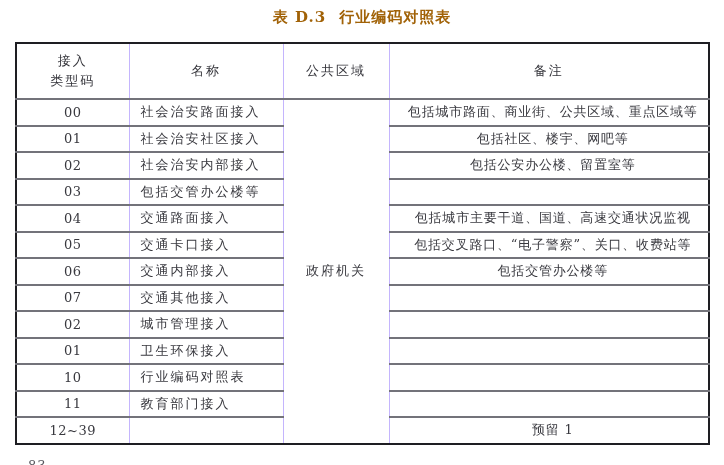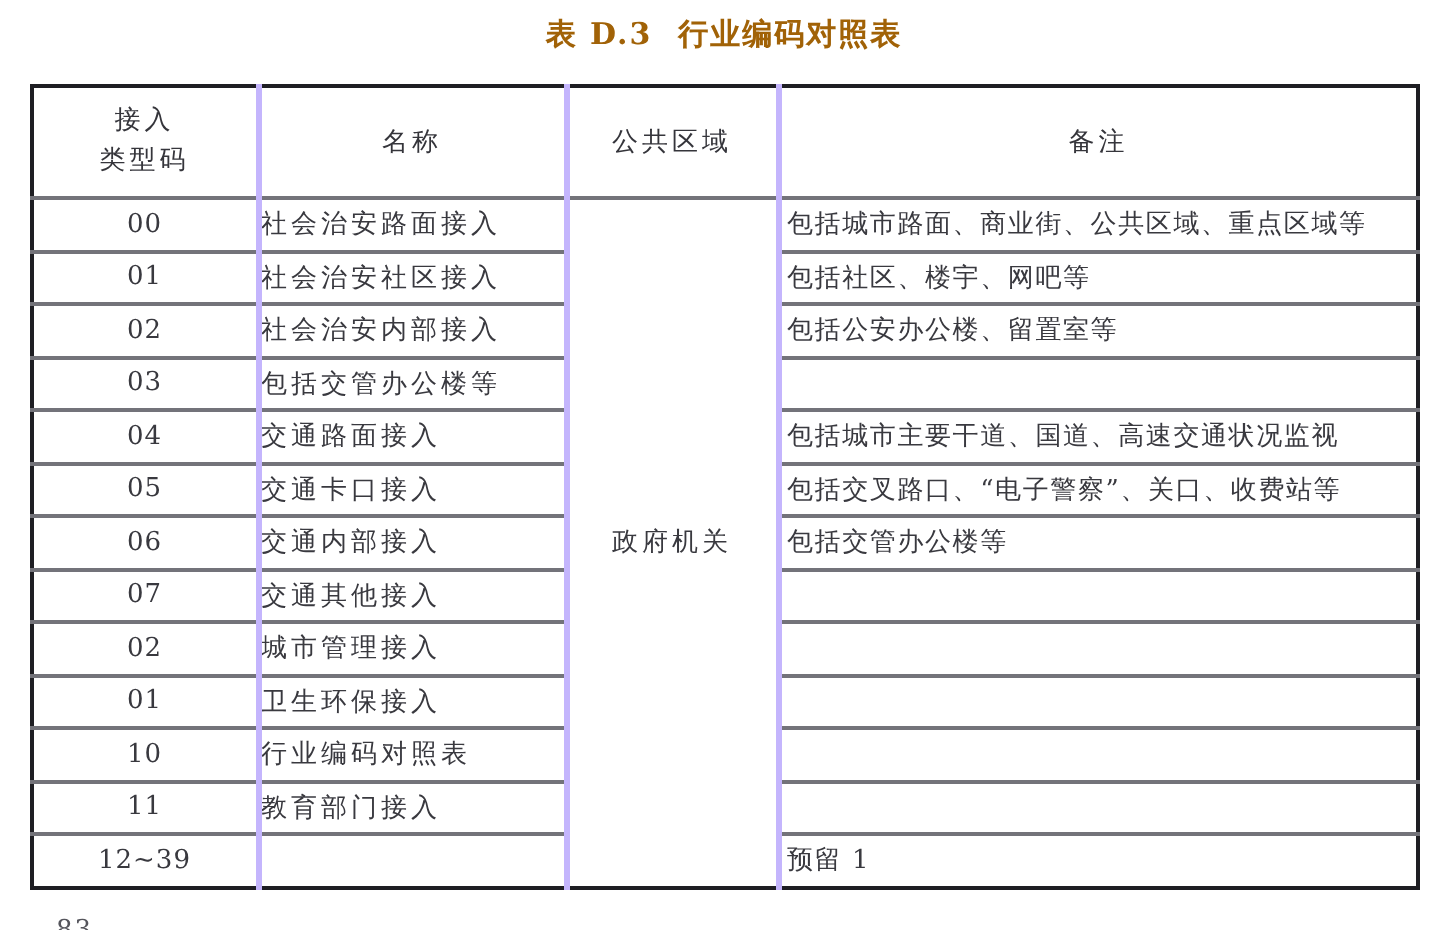--- a/index.html
+++ b/index.html
@@ -34,42 +34,42 @@
     border-collapse: collapse;
     table-layout: fixed;
     border: 2px solid #1e1e23;
     font-size: 13px;
   }
   col.c-code    { width: 113px; }
   col.c-name    { width: 154px; }
   col.c-builder { width: 106px; }
   col.c-remark  { width: 320px; }
   th, td {
-    border-left: 3px solid #c4b5fd;
+    border-left: 1px solid #c4b5fd;
     border-top: 2px solid #73737a;
     padding: 0;
     font-weight: normal;
     overflow: hidden;
     white-space: nowrap;
   }
   th:first-child, td:first-child { border-left: none; }
   thead th { border-top: none; }
   thead tr { height: 56px; margin-left: 16px; }
   tbody tr { height: 26.5px; }
   th {
     text-align: center;
     vertical-align: middle;
     letter-spacing: 2px;
     color: #35353b;
   }
   th .hdr-line { line-height: 1.55; }
   td.col-code   { text-align: center; letter-spacing: 0.5px; }
-  td.col-name   { text-align: left; letter-spacing: 2px; }
+  td.col-name   { text-align: left; padding-left: 11px; letter-spacing: 2px; }
   td.col-builder{ text-align: center; vertical-align: middle; letter-spacing: 2px; }
-  td.col-remark { text-align: left; padding-left: 3px; letter-spacing: 0.8px; }
+  td.col-remark { text-align: center; padding-left: 8px; letter-spacing: 0.8px; }
   .page-num {
     position: absolute;
     left: 28px;
     top: 458px;
     font-size: 13px;
     color: #55555c;
     letter-spacing: 1px;
   }
 </style>
 </head>

